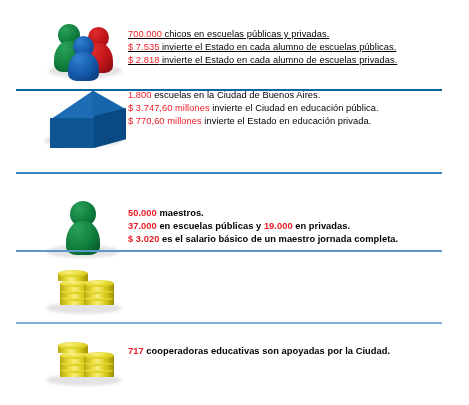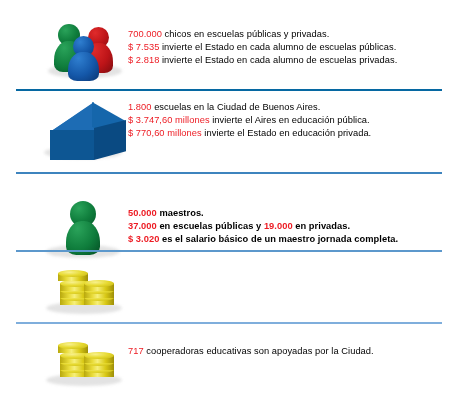--- a/index.html
+++ b/index.html
@@ -152,29 +152,29 @@
       <div class="pawn red" style="left:44px;top:19px;width:29px;height:46px;">
         <div class="head" style="left:4px;top:0;width:21px;height:21px;"></div>
         <div class="body" style="left:0;top:16px;width:29px;height:30px;"></div>
       </div>
 
       <div class="pawn blue" style="left:28px;top:28px;width:31px;height:45px;">
         <div class="head" style="left:5px;top:0;width:21px;height:21px;"></div>
         <div class="body" style="left:0;top:16px;width:31px;height:29px;"></div>
       </div>
     </div>
-    <div class="text-cell" style="top:20px;">
+    <div class="text-cell" style="top:20px;text-decoration:underline;">
       <div class="fact-line"><span class="hl">700.000</span><span> chicos en escuelas públicas y privadas.</span></div>
       <div class="fact-line"><span class="hl">$ 7.535</span><span> invierte el Estado en cada alumno de escuelas públicas.</span></div>
       <div class="fact-line"><span class="hl">$ 2.818</span><span> invierte el Estado en cada alumno de escuelas privadas.</span></div>
     </div>
   </div>
   <hr class="divider" style="top: 89px; background: rgb(6, 104, 162);">
 
-  <div class="row" style="top:92px;height:74px;">
+  <div class="row" style="top:80px;height:74px;">
     <div class="icon-cell">
       <div class="shadow" style="left:4px;top:54px;width:78px;height:13px;"></div>
       <div class="house" style="left:10px;top:6px;width:76px;height:62px;">
 
         <div class="roof-left" style="left:0;top:6px;width:42px;height:28px;
              background:#1f6eb5;
              clip-path:polygon(0% 100%, 100% 0%, 100% 36%, 18% 100%);"></div>
 
         <div class="roof-left" style="left:0;top:4px;width:44px;height:30px;
              background:#1d6cb4;
@@ -187,21 +187,21 @@
         <div class="wall-left" style="left:0;top:32px;width:44px;height:30px;
              background:#0d5693;"></div>
 
         <div class="wall-right" style="left:44px;top:22px;width:32px;height:40px;
              background:#0a4a82;
              clip-path:polygon(0% 20%, 100% 0%, 100% 78%, 0% 100%);"></div>
       </div>
     </div>
     <div class="text-cell" style="top:9px;">
       <div class="fact-line"><span class="hl">1.800</span><span> escuelas en la Ciudad de Buenos Aires.</span></div>
-      <div class="fact-line"><span class="hl">$ 3.747,60 millones</span><span> invierte el Aires en educación pública.</span></div>
+      <div class="fact-line"><span class="hl">$ 3.747,60 millones</span><span> invierte el Ciudad en educación pública.</span></div>
       <div class="fact-line"><span class="hl">$ 770,60 millones</span><span> invierte el Estado en educación privada.</span></div>
     </div>
   </div>
   <hr class="divider" style="top: 172px; background: rgb(62, 132, 190);">
 
   <div class="row" style="top:195px;height:70px;font-weight:bold;">
     <div class="icon-cell">
       <div class="shadow" style="left:6px;top:50px;width:74px;height:13px;"></div>
       <div class="pawn green" style="left:26px;top:6px;width:34px;height:54px;">
         <div class="head" style="left:4px;top:0;width:26px;height:26px;"></div>
@@ -286,18 +286,18 @@
         <div class="coin" style="left:0;top:9px;width:30px;height:12px;">
             <div class="side" style="top:3px;height:8px;"></div>
             <div class="top" style="height:7px;"></div>
           </div>
         <div class="coin" style="left:0;top:2px;width:30px;height:12px;">
             <div class="side" style="top:3px;height:8px;"></div>
             <div class="top" style="height:7px;"></div>
           </div>
       </div>
     </div>
-    <div class="text-cell" style="top:15px;">
+    <div class="text-cell" style="top:15px;font-weight:bold;">
       <div class="fact-line"><span class="hl">717</span><span> cooperadoras educativas son apoyadas por la Ciudad.</span></div>
     </div>
   </div>
 
 </div>
 
 </body></html>

